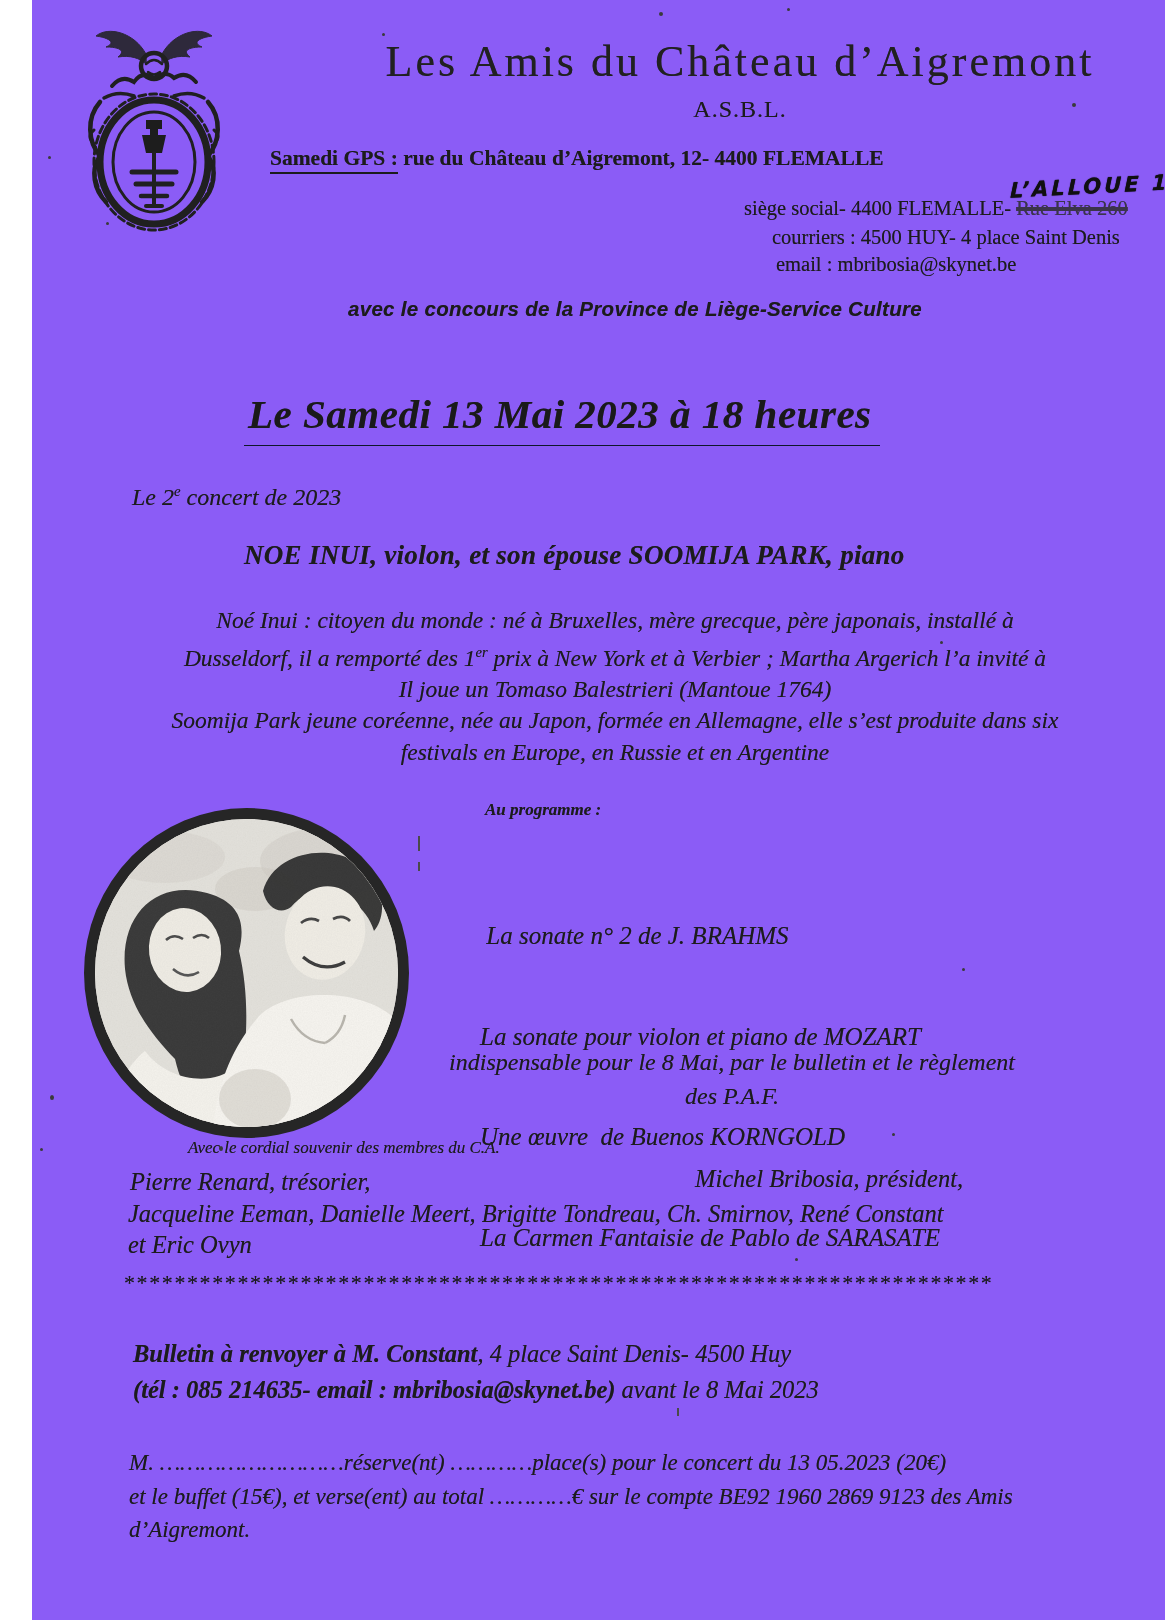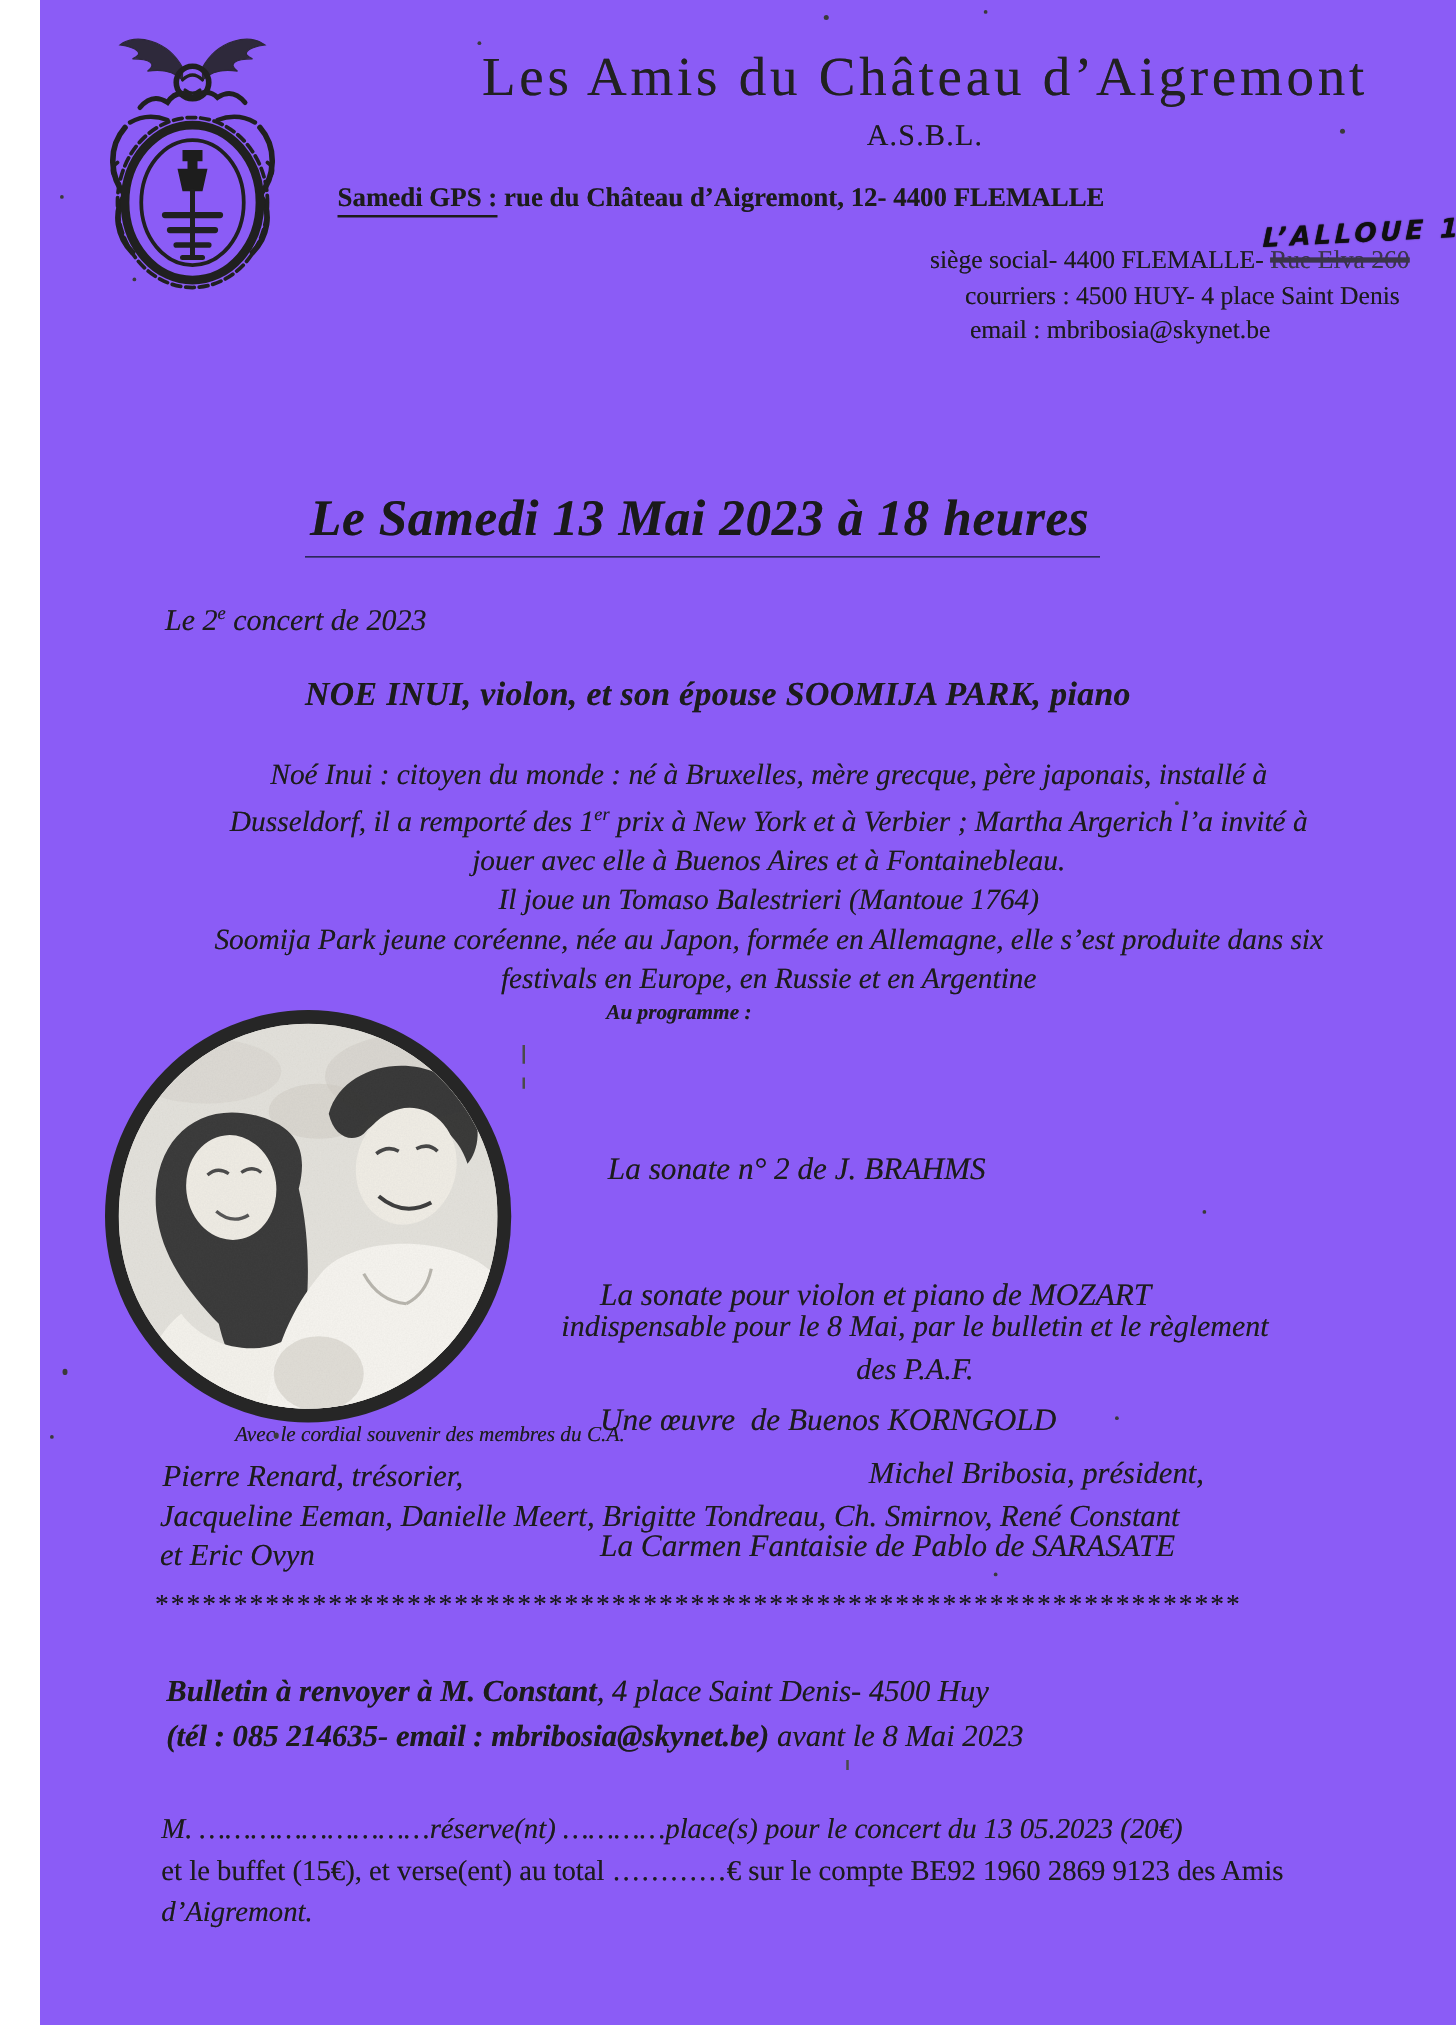--- a/index.html
+++ b/index.html
@@ -57,21 +57,21 @@
   .members  { left:96px; top:1200px; font-size:24.5px; font-style:italic; }
   .members2 { left:96px; top:1231px; font-size:24.5px; font-style:italic; }
 
   .separator { left:92px; top:1270px; font-size:22px; letter-spacing:1.6px; color:#191919; }
 
   .bulletin1 { left:101px; top:1340px; font-size:24.5px; font-style:italic; }
   .bulletin2 { left:101px; top:1376px; font-size:24.5px; font-style:italic; }
   .b { font-weight:bold; }
 
   .form1 { left:97px; top:1450px; font-size:23px; font-style:italic; }
-  .form2 { left:97px; top:1484px; font-size:23px; }
+  .form2 { left:97px; top:1484px; font-size:23px; font-style:italic; }
   .form3 { left:97px; top:1517px; font-size:23px; font-style:italic; }
 
   .speck { position:absolute; background:#3a3a3a; border-radius:50%; }
   .dash  { position:absolute; background:#4a4a4a; }
 </style>
 </head>
 <body>
 
 <div class="page">
 
@@ -109,31 +109,31 @@
   <div class="abs org-title">Les Amis du Château d’Aigremont</div>
   <div class="abs org-subtitle">A.S.B.L.</div>
 
   <div class="abs gps-line"><span class="gps-label">Samedi GPS :</span><span> rue du Château d’Aigremont, 12- 4400  FLEMALLE</span></div>
 
   <div class="abs siege1"><span>siège social- 4400 FLEMALLE- </span><span class="struck">Rue Elva 260</span></div>
   <div class="abs handwriting">L’ALLOUE 13</div>
   <div class="abs siege2">courriers : 4500  HUY- 4 place Saint Denis</div>
   <div class="abs siege3">email : mbribosia@skynet.be</div>
 
+  <div class="abs patronage">avec le concours de la Province de Liège-Service Culture</div>
 
   <div class="abs headline">Le Samedi  13 Mai 2023 à 18 heures</div>
 
   <div class="abs concert-no"><span>Le 2</span><span class="sup">e</span><span> concert de 2023</span></div>
 
   <div class="abs performers">NOE  INUI, violon, et son épouse SOOMIJA PARK, piano</div>
 
   <div class="abs bio">
     <div>Noé Inui : citoyen du monde : né à Bruxelles, mère grecque, père japonais, installé à</div>
     <div><span>Dusseldorf, il a remporté des 1</span><span class="sup">er</span><span> prix à New York et  à Verbier ; Martha Argerich l’a invité à</span></div>
-    <div>jouer avec elle à Buenos Aires et à Fontainebleau.</div>
     <div>Il joue un Tomaso Balestrieri (Mantoue 1764)</div>
     <div>Soomija Park jeune coréenne, née au Japon, formée en Allemagne, elle s’est produite dans six</div>
     <div>festivals en Europe, en Russie et en Argentine</div>
   </div>
 
   <div class="abs photo-wrap">
     <svg width="303" height="308" viewBox="0 0 303 308">
       <defs>
         <filter id="grain">
             <feTurbulence type="fractalNoise" baseFrequency="0.8" numOctaves="2" result="n"></feTurbulence>

